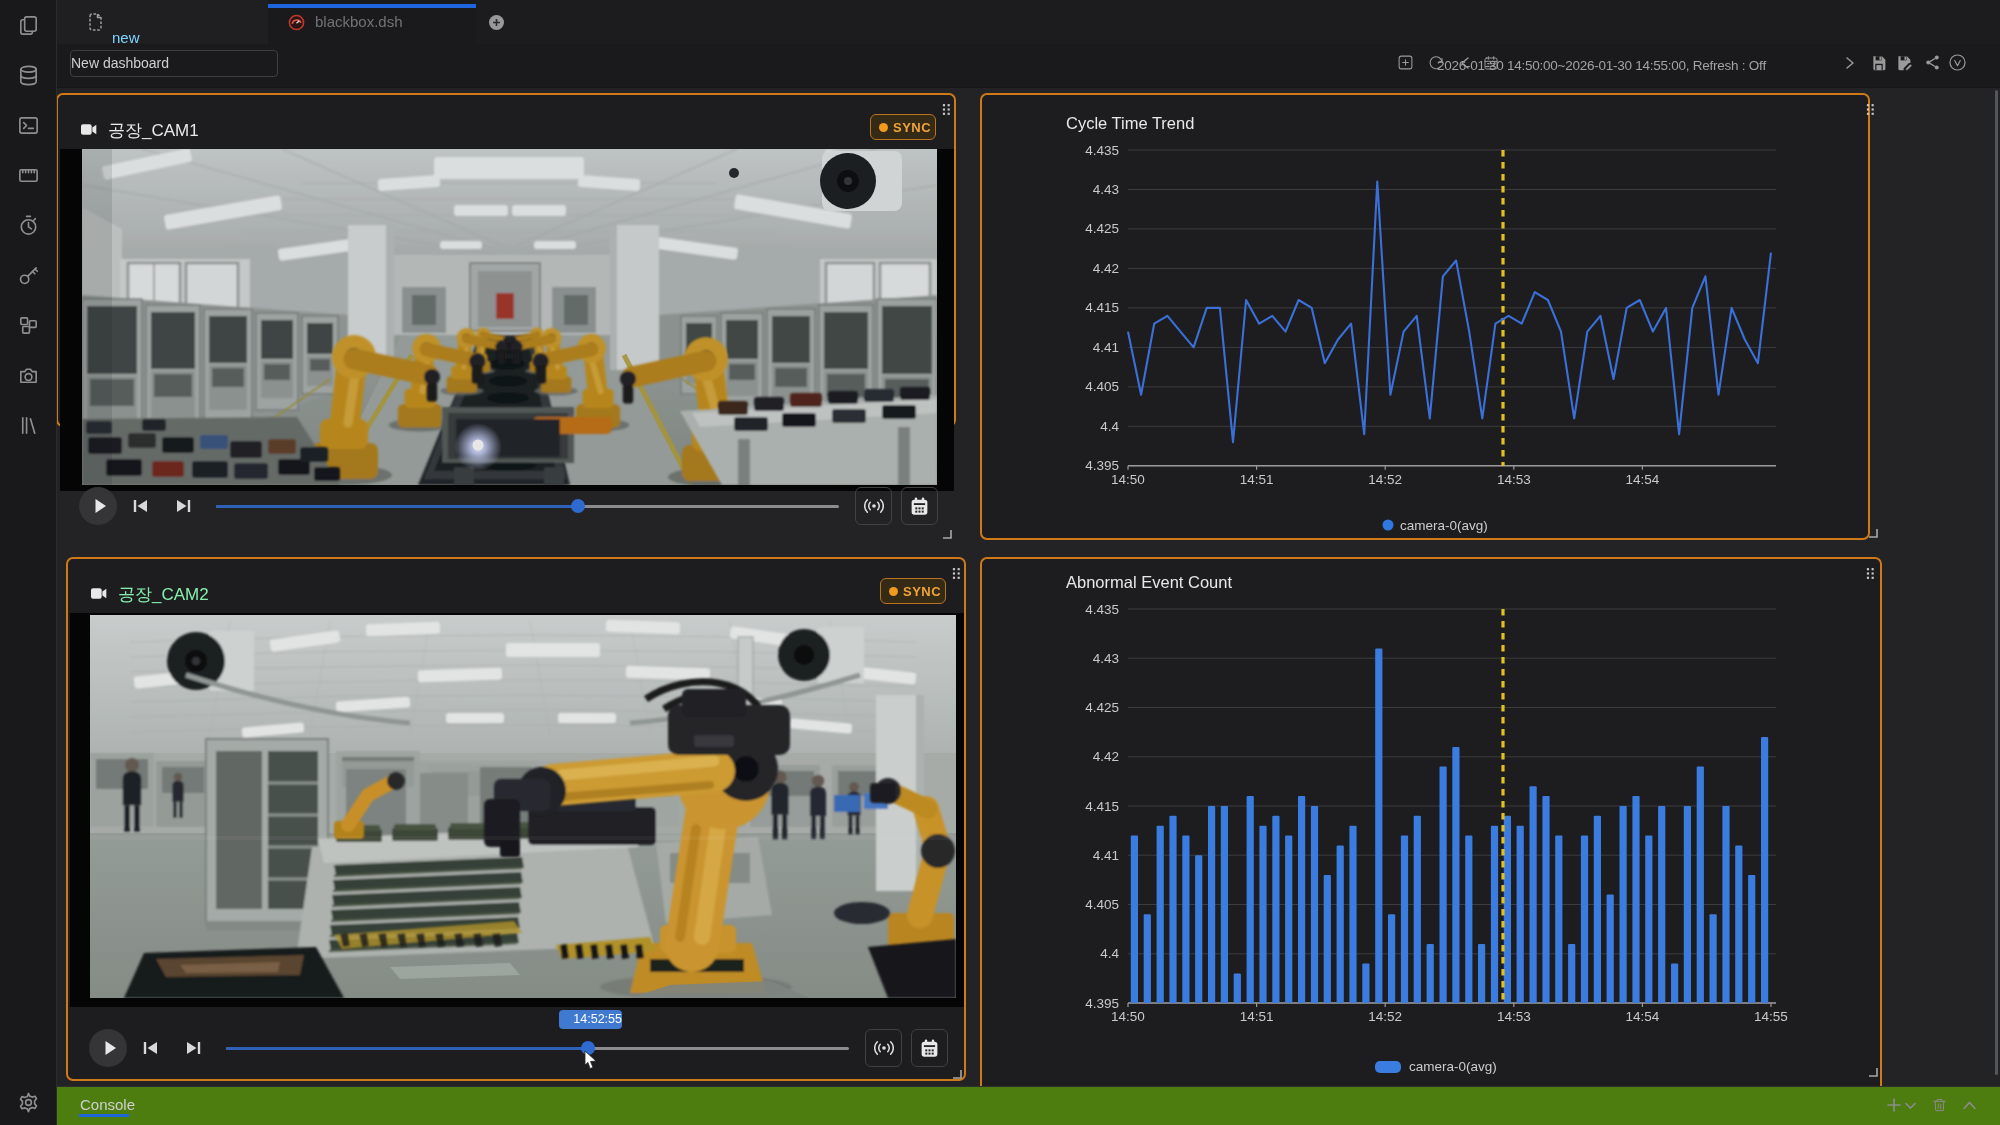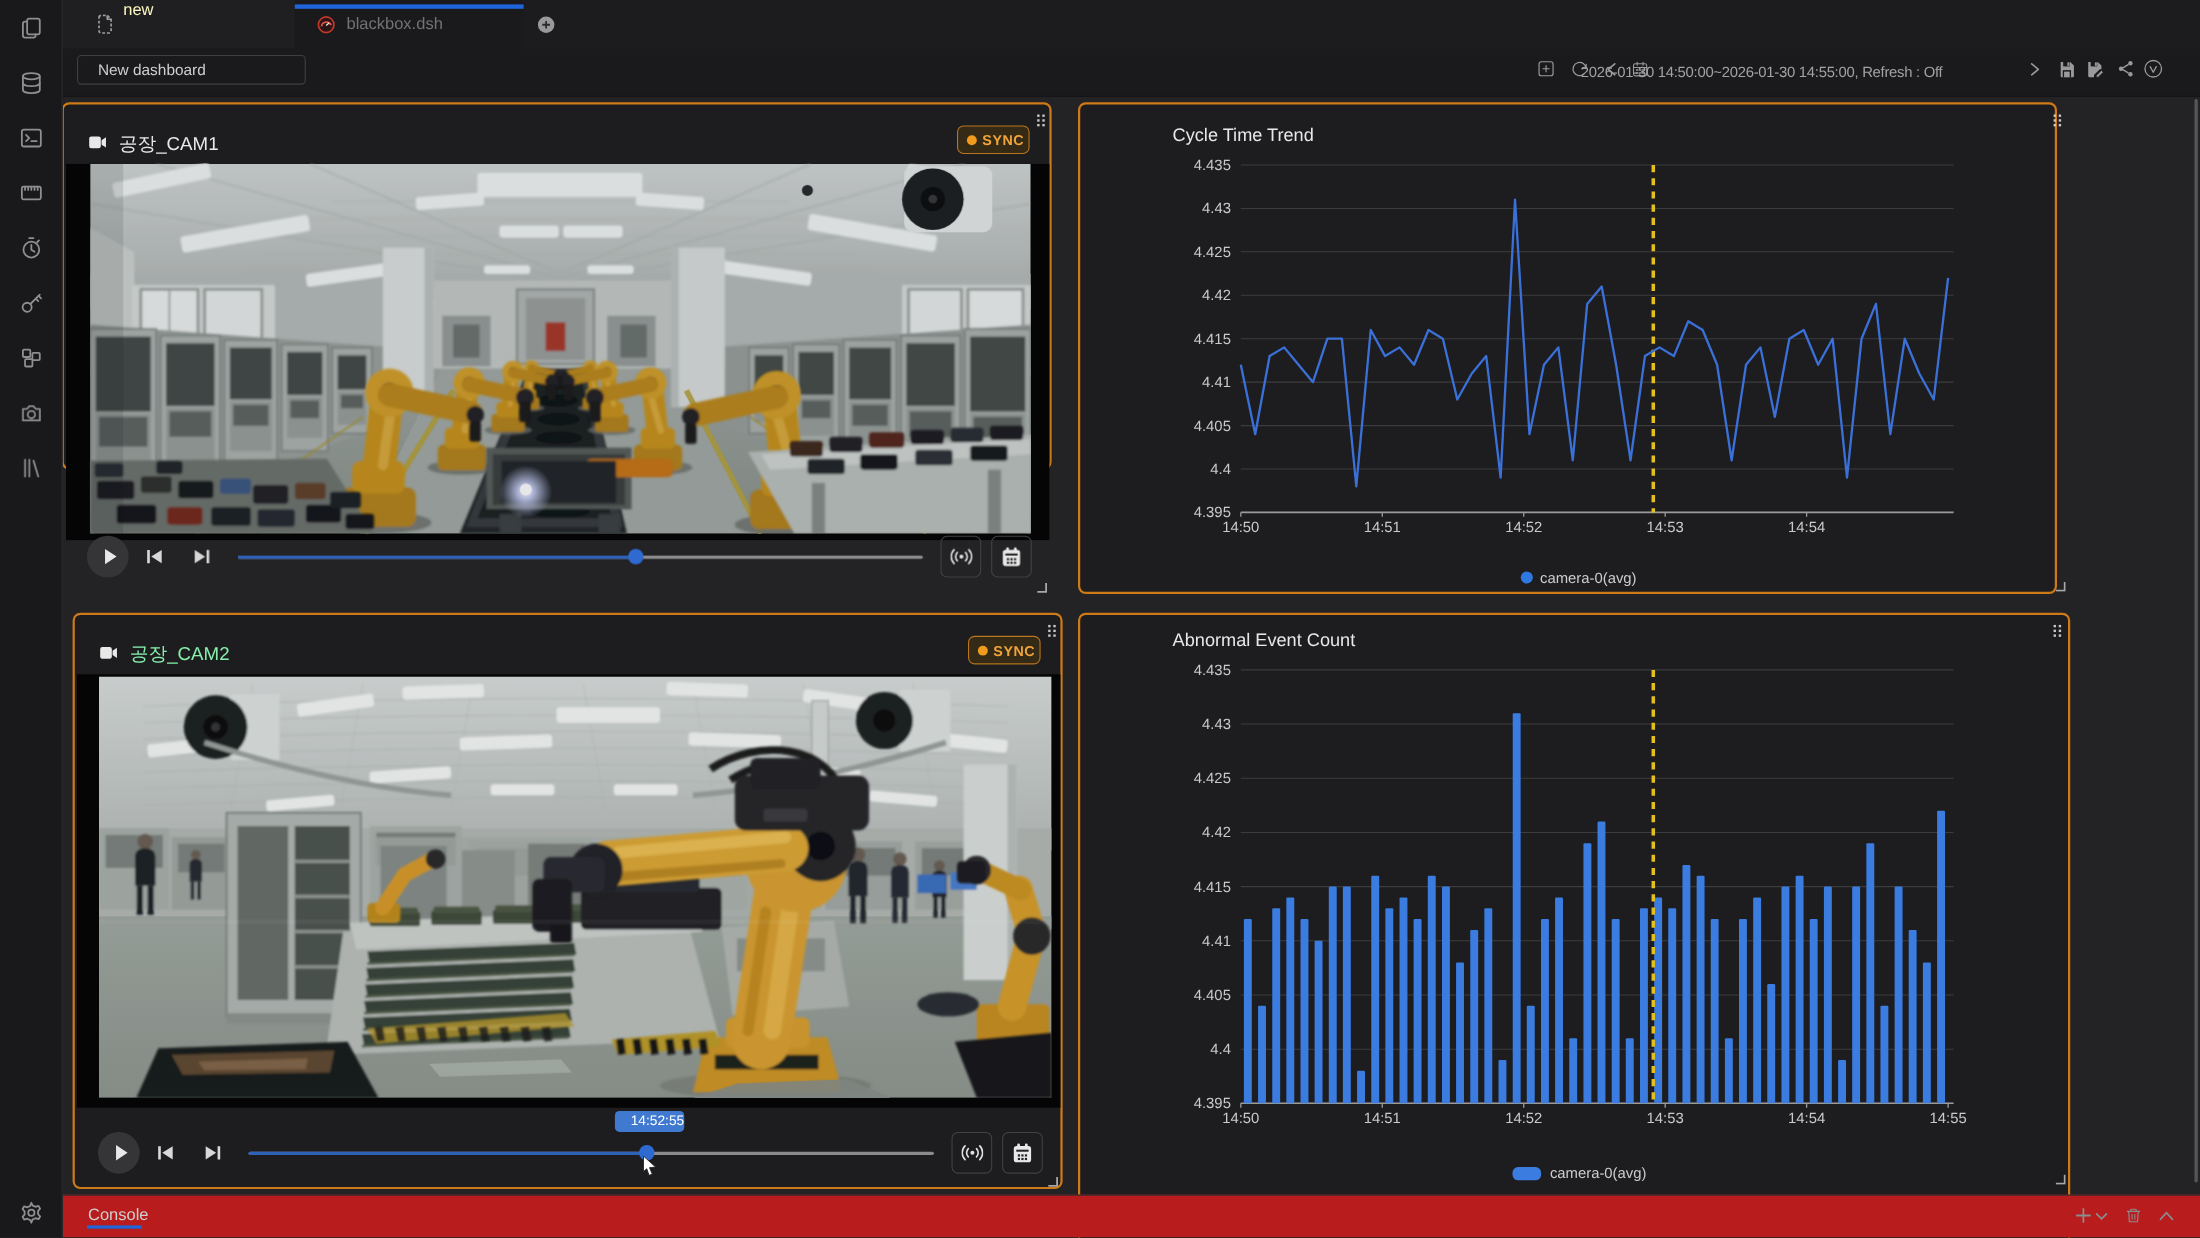--- a/index.html
+++ b/index.html
@@ -49,36 +49,36 @@
       <circle cx="12" cy="12" r="3"></circle>
       <path d="M12 2.5 l1.2 2.8 a7 7 0 0 1 2.6 1.1 l3 -.9 1.5 2.6 -2 2.3 a7 7 0 0 1 0 2.8 l2 2.3 -1.5 2.6 -3 -.9 a7 7 0 0 1 -2.6 1.1 L12 21.5 l-1.2 -2.8 a7 7 0 0 1 -2.6 -1.1 l-3 .9 -1.5 -2.6 2 -2.3 a7 7 0 0 1 0 -2.8 l-2 -2.3 1.5 -2.6 3 .9 a7 7 0 0 1 2.6 -1.1 z" fill="none"></path>
     </svg>
   </div>
 <div class="abs" style="left:57px;top:0;width:1943px;height:44px;background:#1c1c1e">
     <div class="abs" style="left:0;top:0;width:211px;height:44px;background:#1f1f21"></div>
     <svg class="abs" style="left:31px;top:13px" width="15" height="18" viewBox="0 0 15 18" fill="none" stroke="#9f9f9f" stroke-width="1.5" stroke-linejoin="round">
       <path d="M2 3 a2 2 0 0 1 2 -2 h5.5 L13 4.5 V15 a2 2 0 0 1 -2 2 H4 a2 2 0 0 1 -2 -2 z" stroke-dasharray="2.6 1.7"></path>
       <path d="M9.5 1 V4.5 H13"></path>
     </svg>
-    <div class="abs" style="left:55px;top:1px;font-size:15px;color:#fef9c3">new</div>
+    <div class="abs" style="left:55px;top:29px;font-size:15px;color:#7dd3fc">new</div>
     <div class="abs" style="left:211px;top:0;width:208px;height:44px;background:#1a1a1c"></div>
     <div class="abs" style="left:211px;top:4px;width:208px;height:3.5px;background:#1d64dd"></div>
     <svg class="abs" style="left:231px;top:14px" width="17" height="17" viewBox="0 0 24 24">
       <circle cx="12" cy="12" r="10" fill="#2a1416" stroke="#c0392b" stroke-width="2.2"></circle>
       <path d="M6 14 a6.5 6.5 0 0 1 12.4 -1.5" fill="none" stroke="#e05545" stroke-width="2.2"></path>
       <path d="M12 13 l4 -3.5" stroke="#e8e8e8" stroke-width="1.6"></path>
     </svg>
     <div class="abs" style="left:258px;top:13px;font-size:15px;color:#737373">blackbox.dsh</div>
     <div class="abs" style="left:432px;top:15px;width:15px;height:15px;border-radius:50%;background:#99999b"></div>
     <svg class="abs" style="left:432px;top:15px" width="15" height="15" viewBox="0 0 15 15" stroke="#2a2a2c" stroke-width="1.6">
       <path d="M7.5 4 v7 M4 7.5 h7"></path>
     </svg>
   </div>
 <div class="abs" style="left:57px;top:44px;width:1943px;height:44px;background:#1a1a1c;border-bottom:1px solid #151517">
-    <div class="abs" style="left:13px;top:6px;width:208px;height:27px;border:1px solid #3f3f41;border-radius:4px;background:#1a1a1c;color:#cfcfcf;font-size:14px;line-height:25px;padding-left:18px">New dashboard</div>
+    <div class="abs" style="left:13px;top:6px;width:208px;height:27px;border:1px solid #3f3f41;border-radius:4px;background:#1a1a1c;color:#cfcfcf;font-size:14px;line-height:25px;padding-left:0">New dashboard</div>
     <svg class="hticon" style="left:1340px;top:10px" width="17" height="17" viewBox="0 0 24 24" stroke="#9a9a9a" stroke-width="1.5" fill="none" stroke-linecap="round" stroke-linejoin="round">
       <rect x="3" y="3" width="18" height="18" rx="3"></rect>
       <path d="M12 8 v8 M8 12 h8"></path>
     </svg>
     <svg class="hticon" style="left:1370px;top:10px" width="18" height="18" viewBox="0 0 24 24" stroke="#9a9a9a" stroke-width="1.5" fill="none" stroke-linecap="round" stroke-linejoin="round">
       <path d="M20 11 a8 8 0 1 0 -2.5 6.5"></path>
       <path d="M20 6 v5 h-5"></path>
     </svg>
     <svg class="hticon" style="left:1402px;top:12px" width="12" height="14" viewBox="0 0 12 14" stroke="#9a9a9a" stroke-width="1.5" fill="none" stroke-linecap="round" stroke-linejoin="round">
       <path d="M9 2 L3 7 l6 5"></path>
@@ -870,21 +870,21 @@
       <rect x="768.1" y="317.9" width="7.2" height="128.1" fill="#3b7ce0" rx="1"></rect>
       <rect x="781.0" y="180.0" width="7.2" height="266.0" fill="#3b7ce0" rx="1"></rect>
       <line x1="523" y1="52" x2="523" y2="446" stroke="#e3bf1f" stroke-width="3.2" stroke-dasharray="6.5 5.5"></line>
       <rect x="395" y="504" width="26" height="12" rx="5" fill="#3b7ce0"></rect>
       <text x="429" y="514" font-size="13.5" fill="#cccccc" font-family="Liberation Sans, sans-serif">camera-0(avg)</text>
     </svg>
     <svg class="abs" style="left:886px;top:508px" width="10" height="10" viewBox="0 0 10 10">
       <path d="M1 9 h8 V1" fill="none" stroke="#a8a8a8" stroke-width="1.6"></path>
     </svg>
   </div>
-<div class="abs" style="left:57px;top:1086px;width:1943px;height:39px;background:#b91c1c;border-top:1px solid #2e2e30">
+<div class="abs" style="left:57px;top:1086px;width:1943px;height:39px;background:#4d7c0f;border-top:1px solid #2e2e30">
     <div class="abs" style="left:23px;top:9px;font-size:15px;color:#d0d0d0">Console</div>
     <div class="abs" style="left:22px;top:27px;width:50px;height:3px;background:#1f66d9"></div>
     <svg class="abs" style="left:1830px;top:11px" width="14" height="14" viewBox="0 0 14 14" stroke="#8c8c8e" stroke-width="1.6" fill="none" stroke-linecap="round">
       <path d="M7 1 v12 M1 7 h12"></path>
     </svg>
     <svg class="abs" style="left:1848px;top:15px" width="11" height="8" viewBox="0 0 11 8" stroke="#8c8c8e" stroke-width="1.6" fill="none" stroke-linecap="round">
       <path d="M1 1.5 l4.5 4.5 L10 1.5"></path>
     </svg>
     <svg class="abs" style="left:1875px;top:10px" width="15" height="16" viewBox="0 0 24 24" stroke="#8c8c8e" stroke-width="1.6" fill="none" stroke-linecap="round">
       <path d="M3 6 h18 M8 6 V4 a1 1 0 0 1 1-1 h6 a1 1 0 0 1 1 1 v2 M5 6 l1 15 h12 l1-15"></path>

